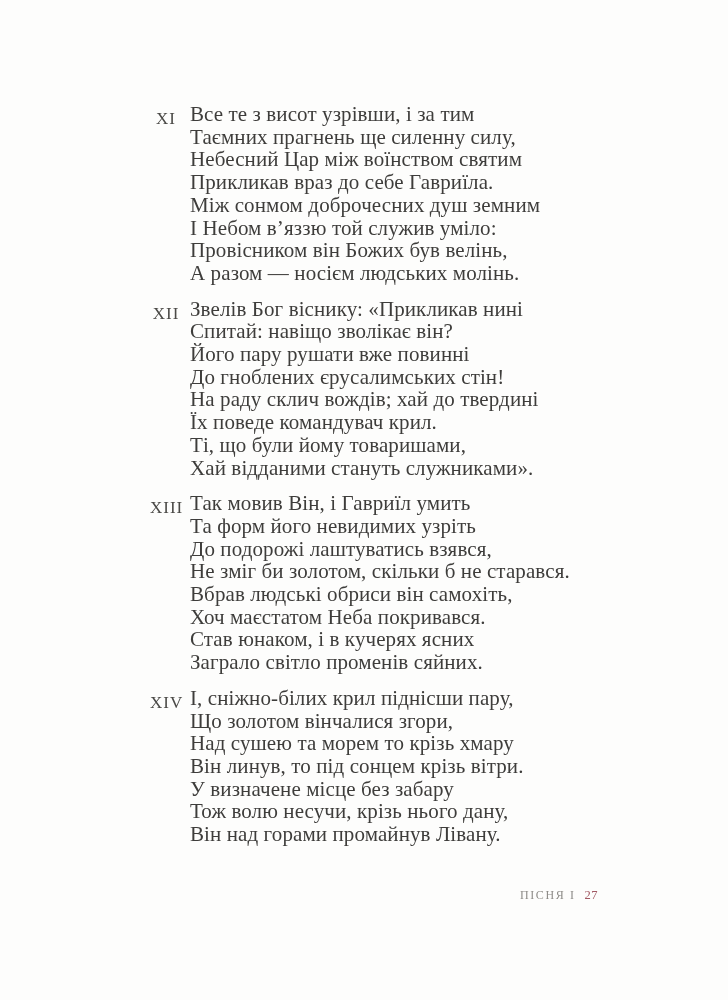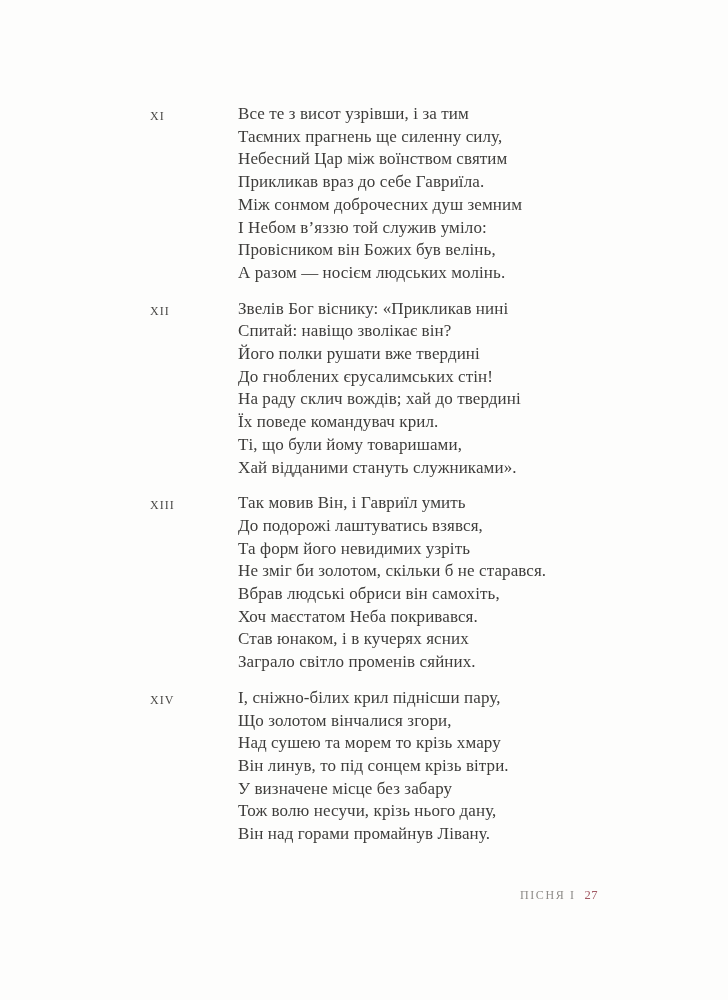--- a/index.html
+++ b/index.html
@@ -26,35 +26,34 @@
   }
   .stanza {
     display: flex;
     align-items: flex-start;
     margin-bottom: 13px;
   }
   .numeral {
     display: inline-block;
     width: 32px;
     flex: 0 0 32px;
-    text-align: left;
-    font-size: 12px;
+    text-align: center;
+    font-size: 17px;
     letter-spacing: 1px;
     padding-top: 6px;
     color: var(--numeral, #4b4a47);
   }
   .verse {
     margin-left: 8px;
   }
   .line {
-    font-size: 17px;
+    font-size: 21px;
     line-height: 22.7px;
     letter-spacing: 0.1px;
     white-space: nowrap;
-    margin-left: 48px;
   }
   .footer {
     position: absolute;
     top: 885px;
     right: 130px;
     white-space: nowrap;
     text-align: right;
   }
   .running-title {
     font-size: 12px;
@@ -84,34 +83,34 @@
           <div class="line">І Небом в’яззю той служив уміло:</div>
           <div class="line">Провісником він Божих був велінь,</div>
           <div class="line">А разом — носієм людських молінь.</div>
         </div>
       </div>
       <div class="stanza">
         <span class="numeral">XII</span>
         <div class="verse">
           <div class="line">Звелів Бог віснику: «Прикликав нині</div>
           <div class="line">Спитай: навіщо зволікає він?</div>
-          <div class="line">Його полки рушати вже твердині</div>
+          <div class="line">Його пару рушати вже повинні</div>
           <div class="line">До гноблених єрусалимських стін!</div>
           <div class="line">На раду склич вождів; хай до твердині</div>
           <div class="line">Їх поведе командувач крил.</div>
           <div class="line">Ті, що були йому товаришами,</div>
           <div class="line">Хай відданими стануть служниками».</div>
         </div>
       </div>
       <div class="stanza">
         <span class="numeral">XIII</span>
         <div class="verse">
           <div class="line">Так мовив Він, і Гавриїл умить</div>
+          <div class="line">Та форм його невидимих узріть</div>
           <div class="line">До подорожі лаштуватись взявся,</div>
-          <div class="line">Та форм його невидимих узріть</div>
           <div class="line">Не зміг би золотом, скільки б не старався.</div>
           <div class="line">Вбрав людські обриси він самохіть,</div>
           <div class="line">Хоч маєстатом Неба покривався.</div>
           <div class="line">Став юнаком, і в кучерях ясних</div>
           <div class="line">Заграло світло променів сяйних.</div>
         </div>
       </div>
       <div class="stanza">
         <span class="numeral">XIV</span>
         <div class="verse">

